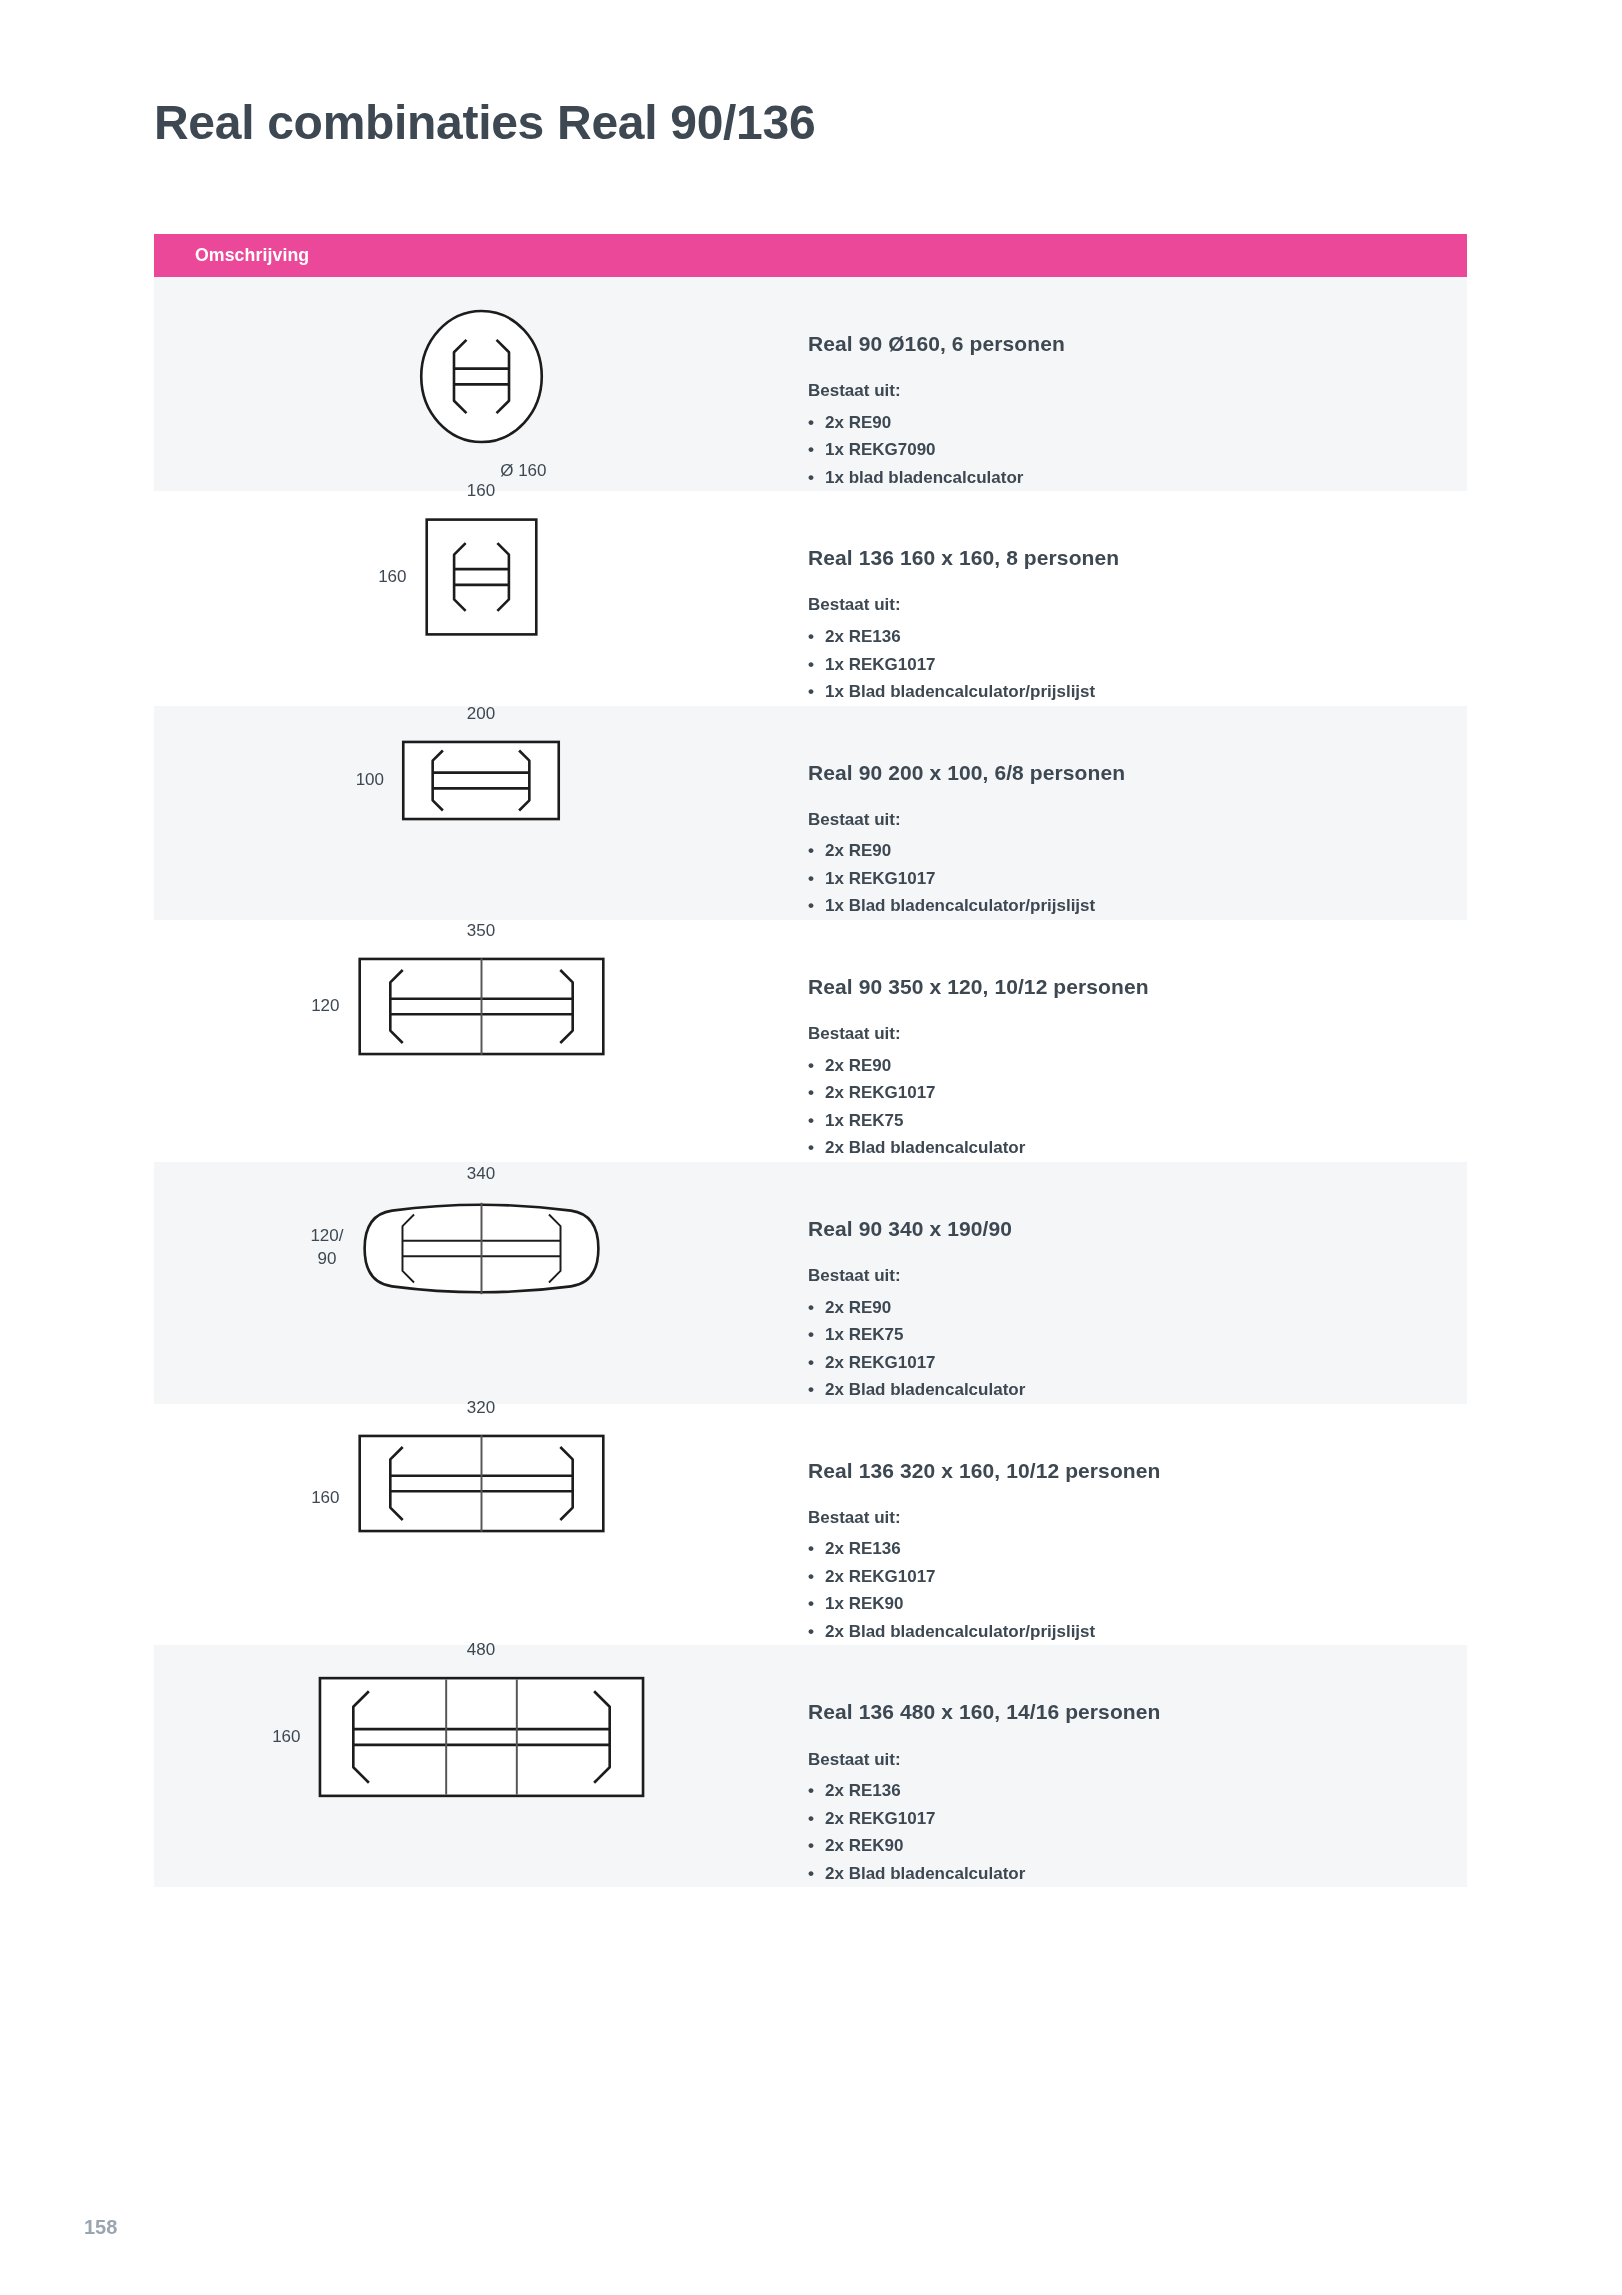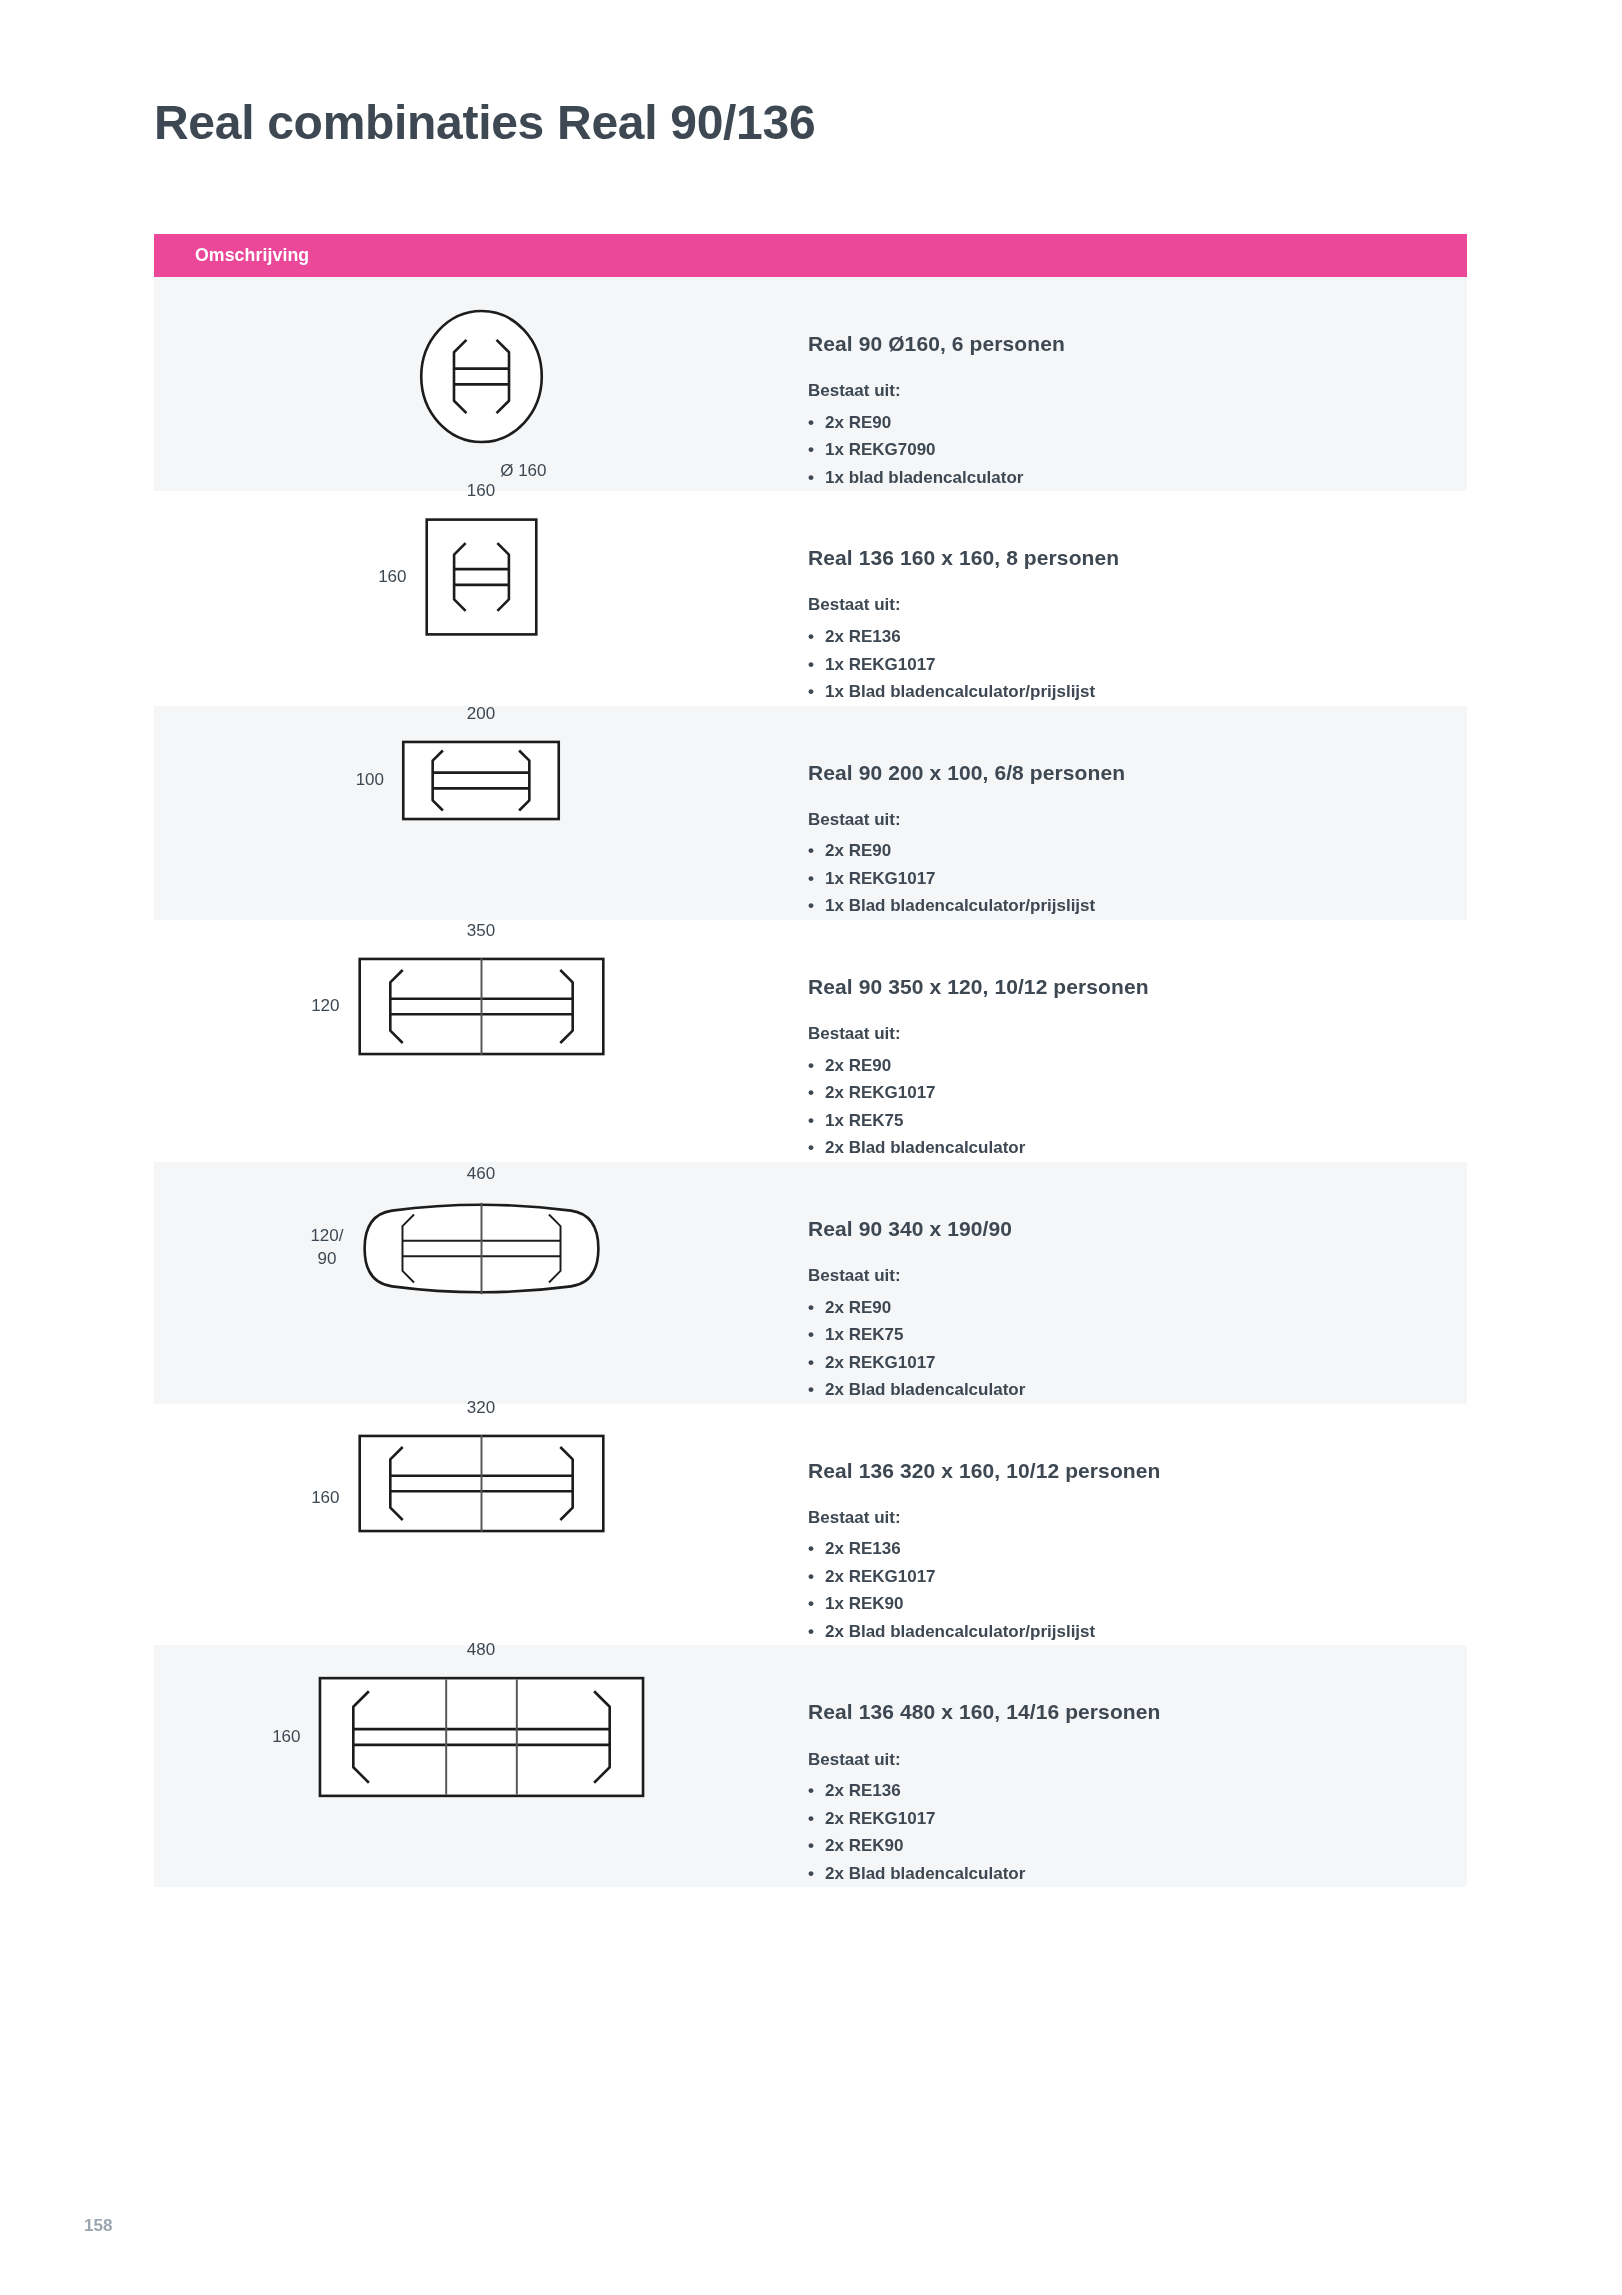--- a/index.html
+++ b/index.html
@@ -125,21 +125,21 @@
     white-space: pre-line;
     text-align: center;
     line-height: 1.35;
   }
 
   
   .page-number {
     position: absolute;
     left: 84px;
     top: 2216px;
-    font-size: 17px;
+    font-size: 20px;
     font-weight: 700;
     color: #9aa5b0;
   }
 </style>
 </head>
 <body>
 
 <div class="page-title">Real combinaties Real 90/136</div>
 
 <div class="combi-table">
@@ -241,21 +241,21 @@
         <div class="cell-figure" style="padding-top: 38px; padding-bottom: 38px;">
           <div class="fig-wrap" style="width: 239px; height: 97px;"><svg width="239" height="97" viewBox="0 0 366 148">
         <path d="M 46 16 Q 183 -2 320 16 Q 362 22 362 74 Q 362 126 320 132 Q 183 150 46 132 Q 4 126 4 74 Q 4 22 46 16 Z" fill="#ffffff" stroke="#1c1c1c" stroke-width="4"></path>
 
     <path d="M 79.68 22 L 62 39.68 L 62 108.32 L 79.68 126" fill="none" stroke="#1c1c1c" stroke-width="3" stroke-linejoin="round"></path>
     <path d="M 286.32 22 L 304 39.68 L 304 108.32 L 286.32 126" fill="none" stroke="#1c1c1c" stroke-width="3" stroke-linejoin="round"></path>
     <line x1="62" y1="62" x2="304" y2="62" stroke="#1c1c1c" stroke-width="3"></line>
     <line x1="62" y1="86" x2="304" y2="86" stroke="#1c1c1c" stroke-width="3"></line>
 
         <line x1="183" y1="4" x2="183" y2="144" stroke="#555" stroke-width="3"></line>
-      </svg><div class="dim-label" style="left: 0px; width: 239px; top: -37px;">460</div><div class="dim-label" style="right: 257px; top: 50%; transform: translateY(-50%); white-space: pre-line;">120/
+      </svg><div class="dim-label" style="left: 0px; width: 239px; top: -37px;">340</div><div class="dim-label" style="right: 257px; top: 50%; transform: translateY(-50%); white-space: pre-line;">120/
 90</div></div>
         </div>
         <div class="cell-text">
           <div class="combi-title">Real 90 340 x 190/90</div>
           <div class="bestaat-label">Bestaat uit:</div>
           <ul class="bom-list">
             <li>2x RE90</li>
             <li>1x REK75</li>
             <li>2x REKG1017</li>
             <li>2x Blad bladencalculator</li>

